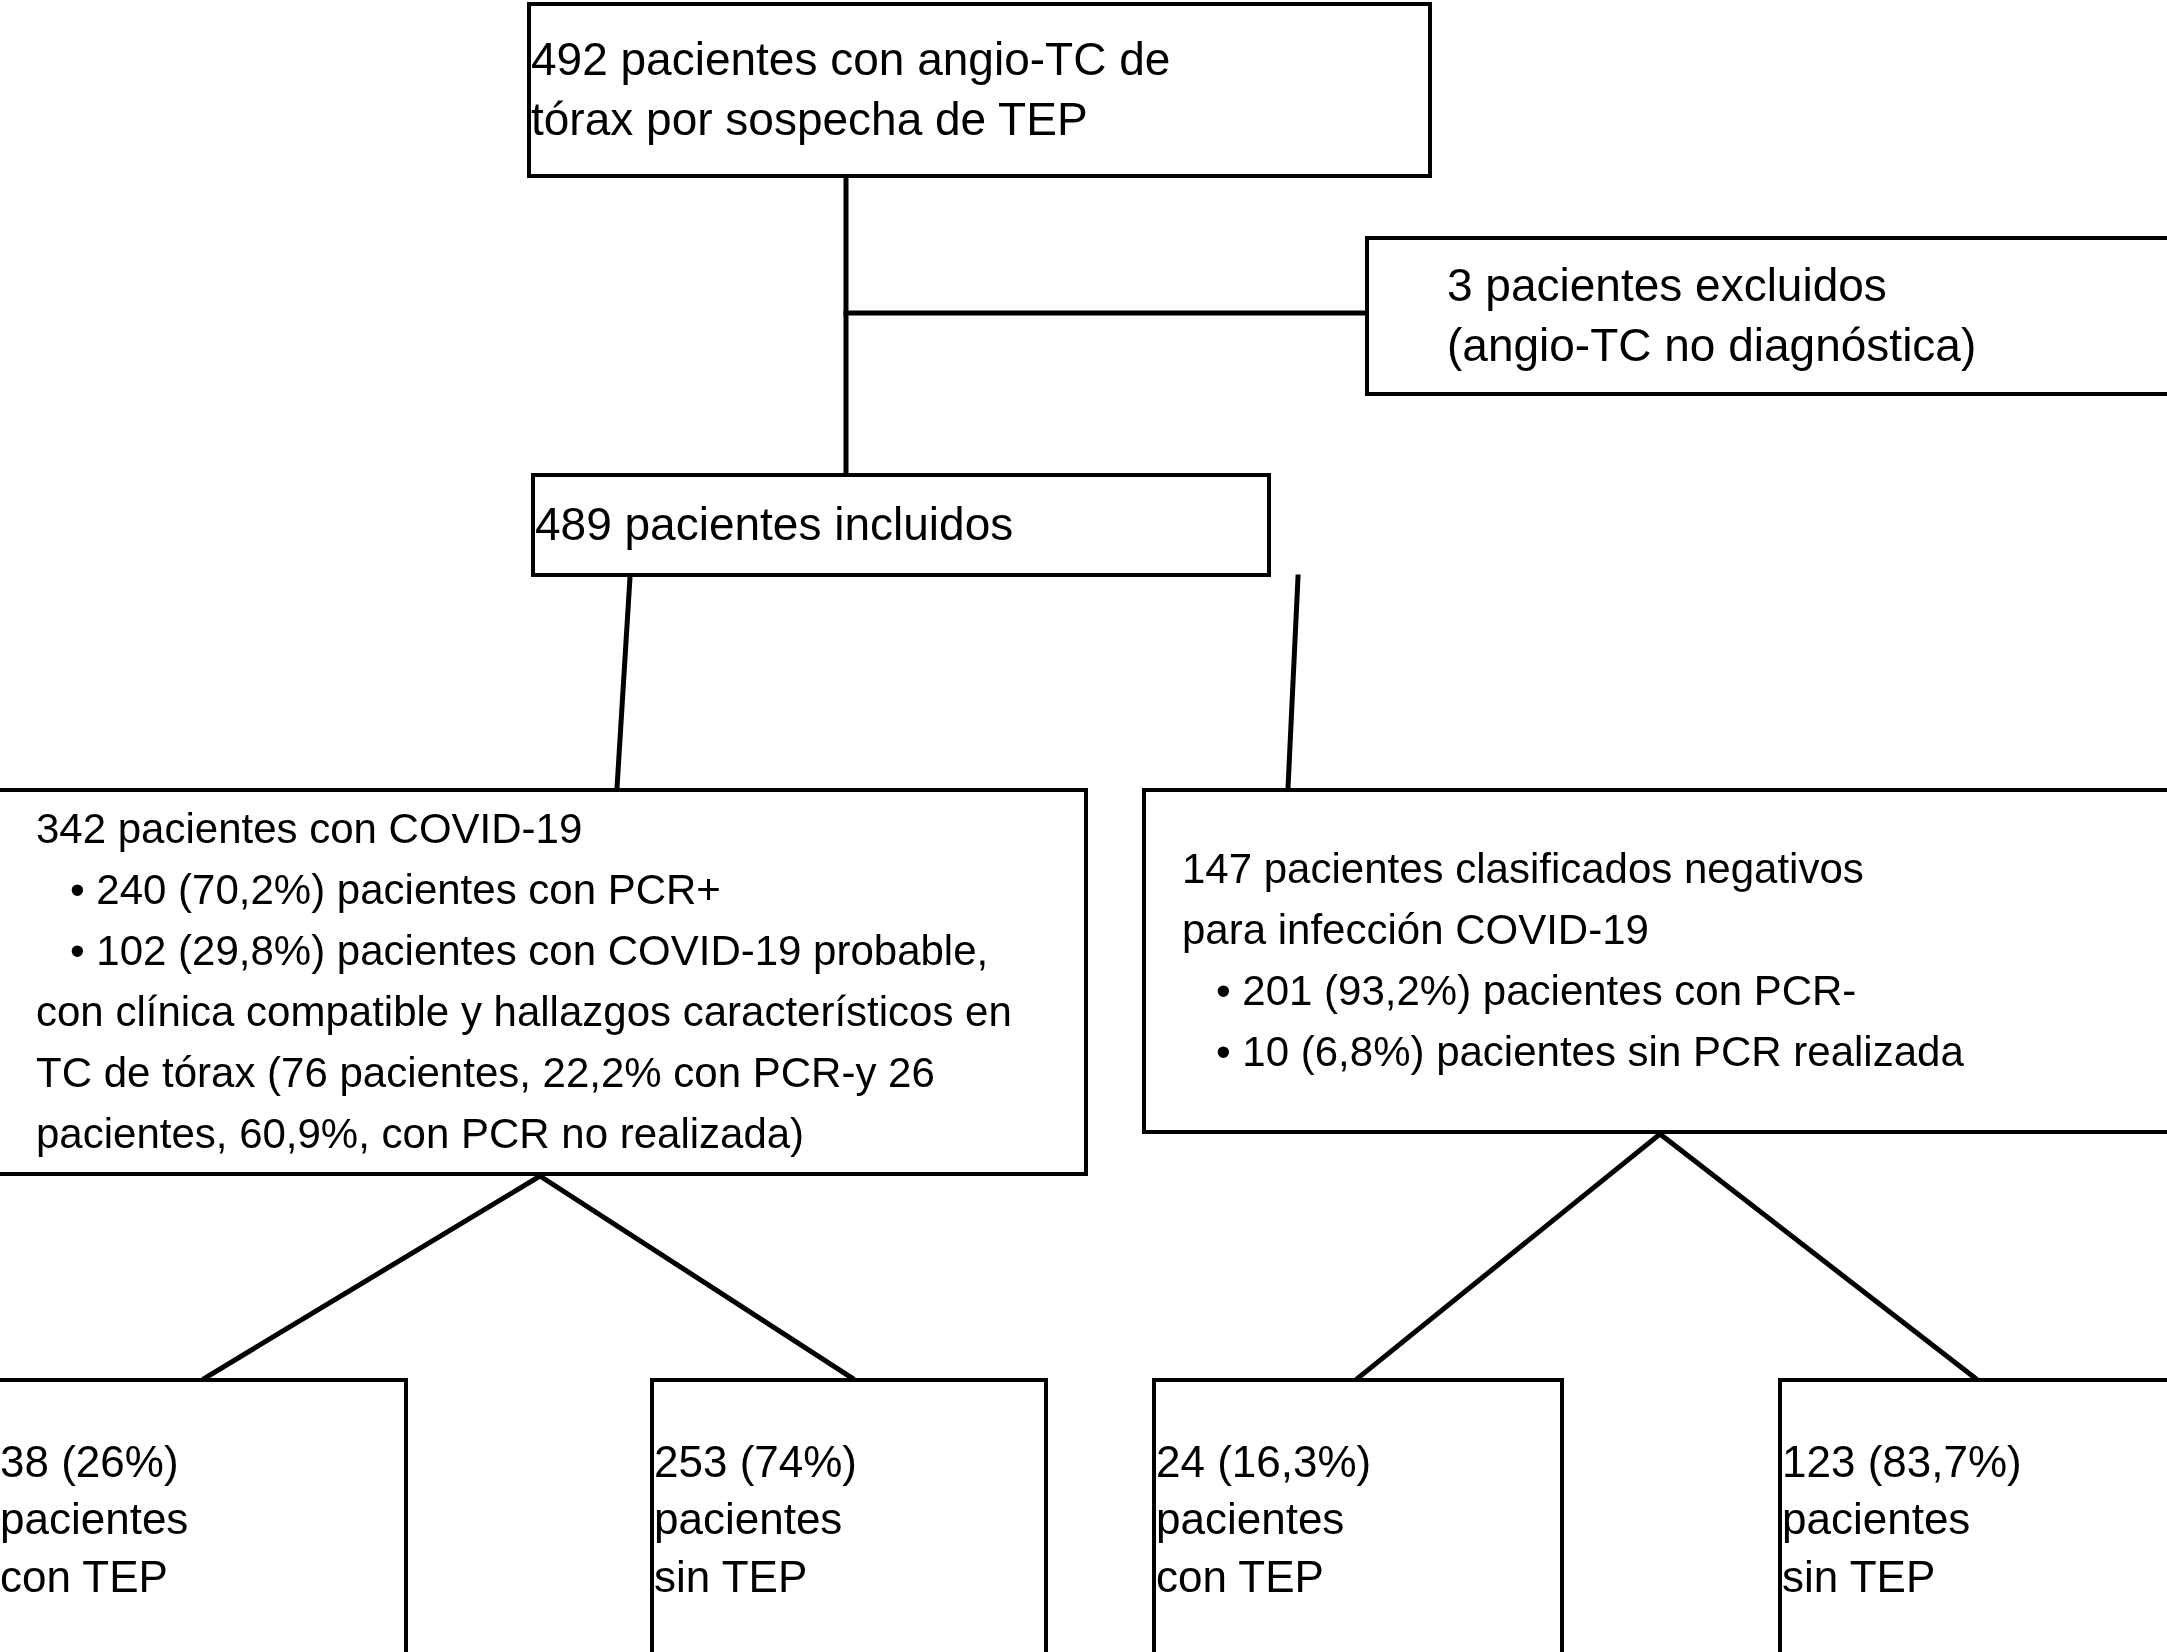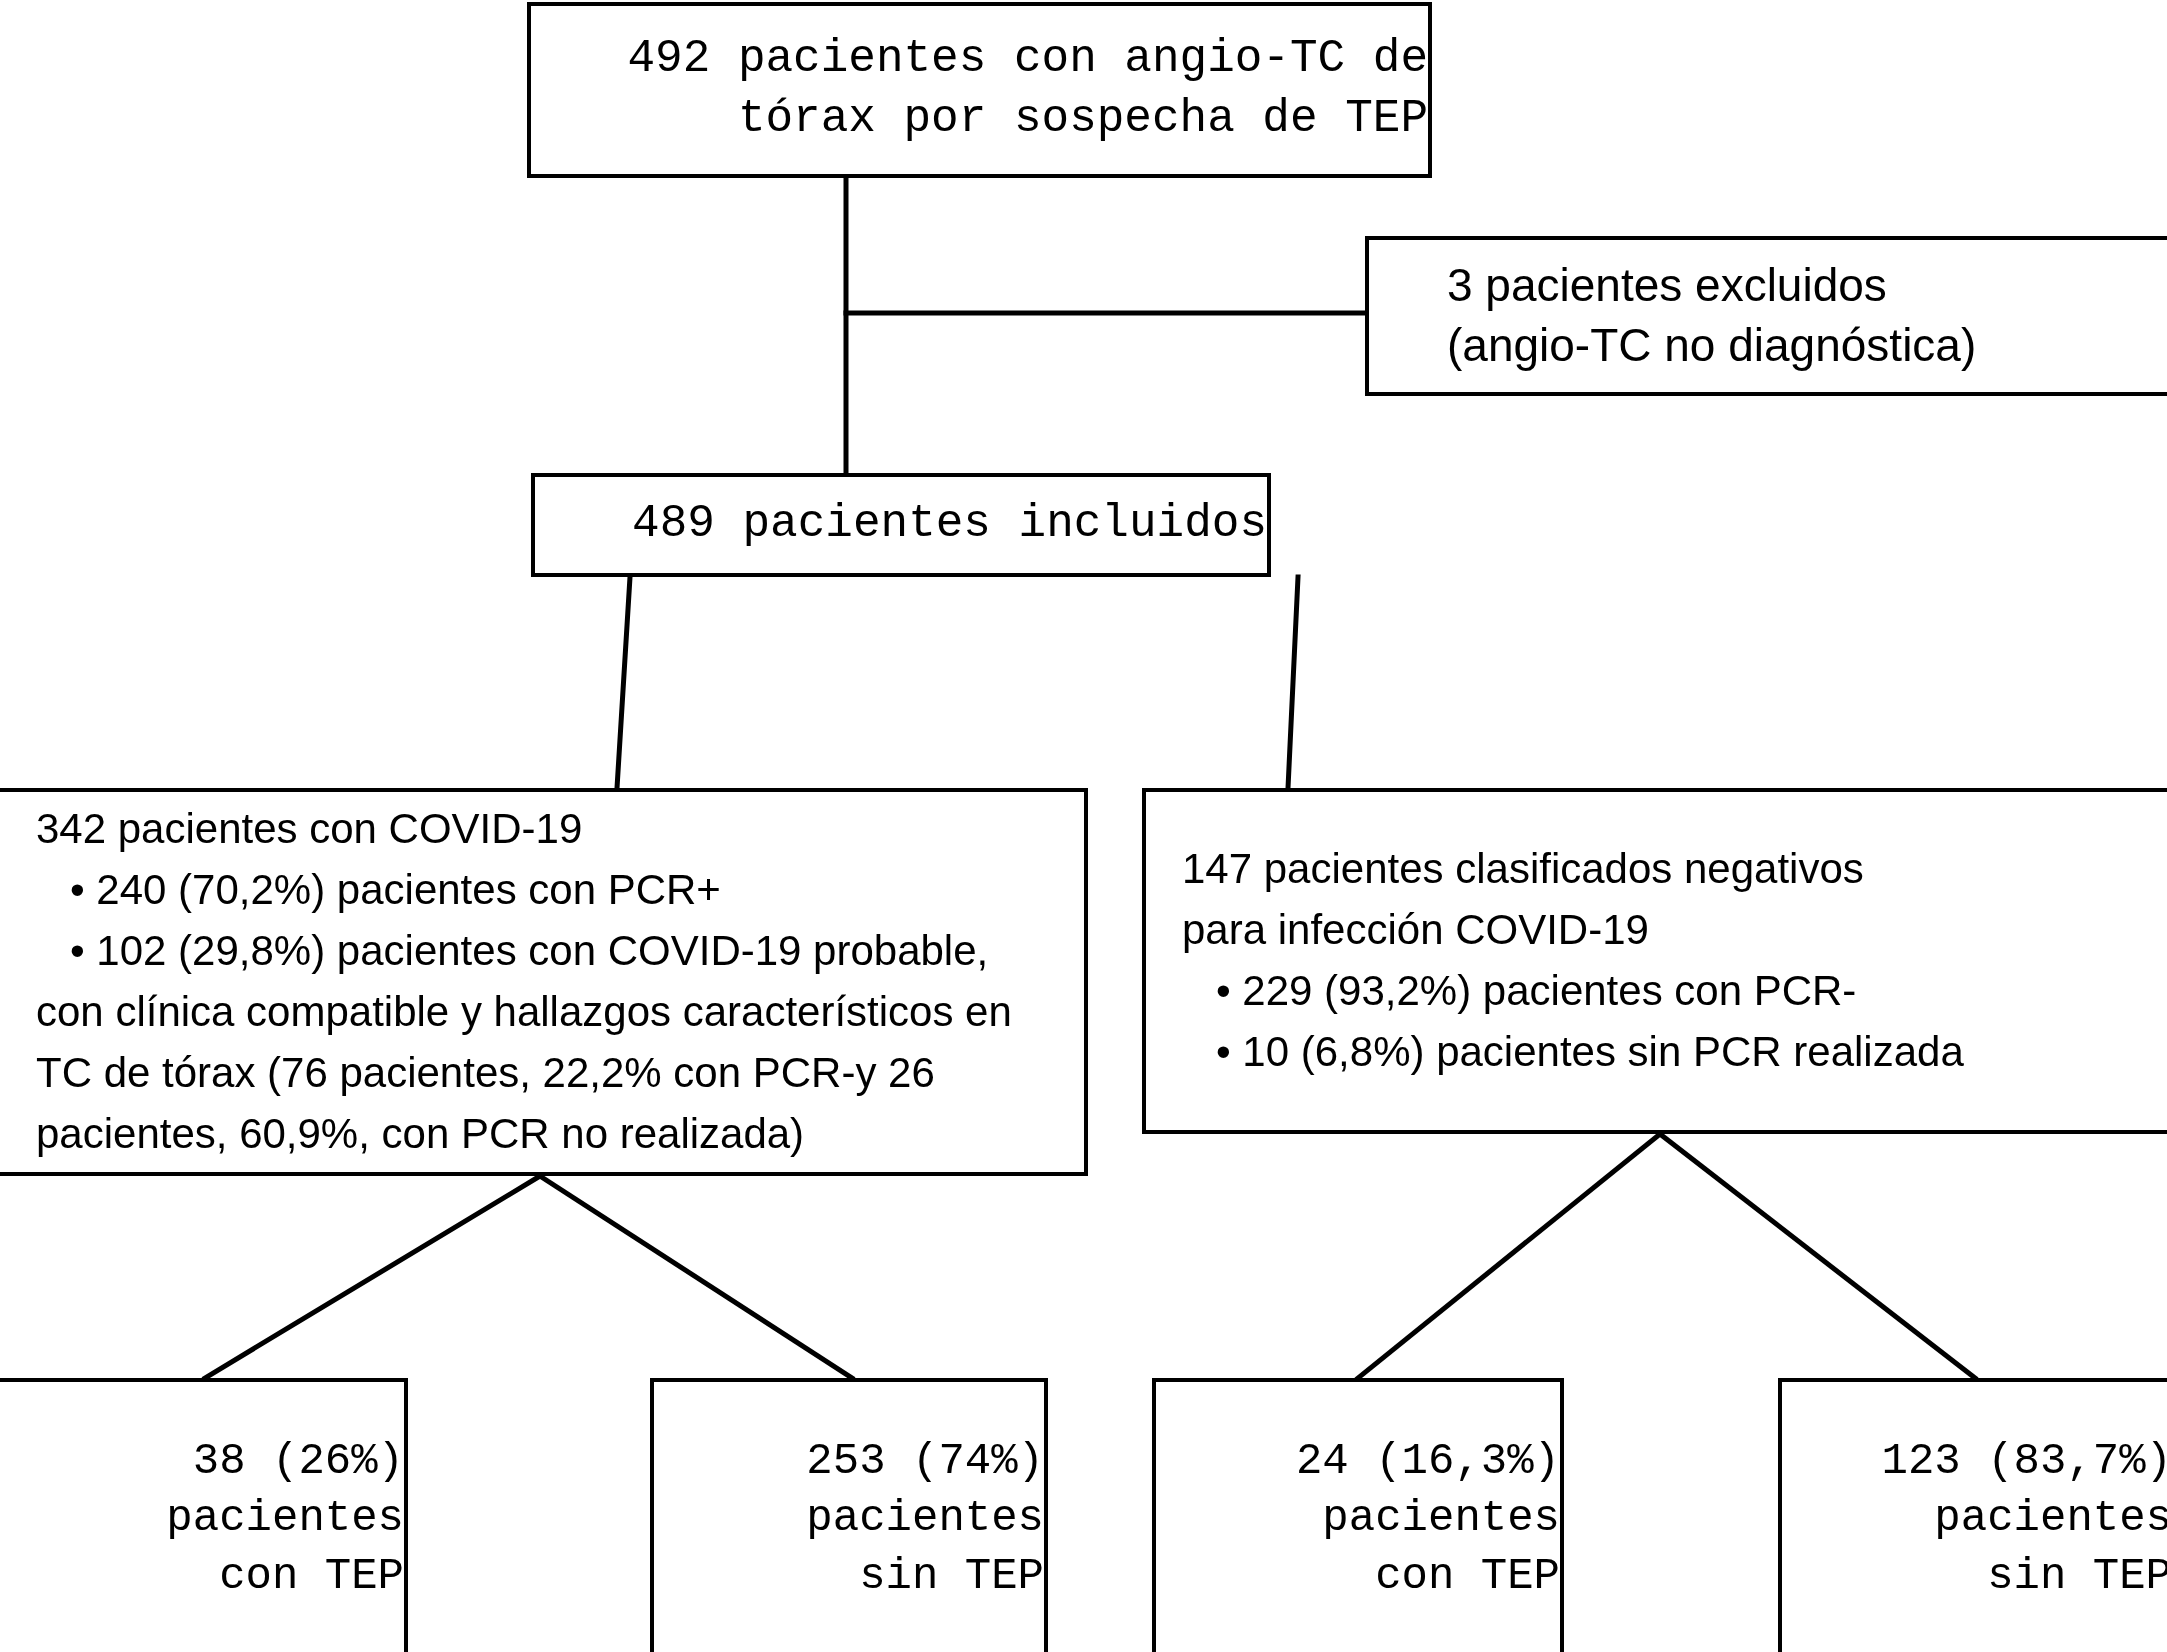--- a/index.html
+++ b/index.html
@@ -29,23 +29,22 @@
   .node {
     position: absolute;
     box-sizing: border-box;
     border: 4px solid #000000;
     background: #ffffff;
     display: flex;
     flex-direction: column;
     justify-content: center;
   }
   .node.centered {
-    align-items: flex-end;
+    align-items: flex-start;
     text-align: center;
-    font-family: Liberation Mono, monospace;
   }
   .line {
     display: block;
     white-space: nowrap;
     line-height: 1.30;
   }
 
   
   .n-top      { left: 527px;  top: 2px;    width: 905px;  height: 176px; font-size: 46px; }
   .n-excl     { left: 1365px; top: 236px;  width: 818px;  height: 160px; font-size: 46px; padding-left: 78px; }
@@ -104,21 +103,21 @@
     <span class="bline bullet-line indent">• 240 (70,2%) pacientes con PCR+</span>
     <span class="bline bullet-line indent">• 102 (29,8%) pacientes con COVID-19 probable,</span>
     <span class="bline bullet-line">con clínica compatible y hallazgos característicos en</span>
     <span class="bline bullet-line">TC de tórax (76 pacientes, 22,2% con PCR-y 26</span>
     <span class="bline bullet-line">pacientes, 60,9%, con PCR no realizada)</span>
   </div>
 
   <div class="node n-neg">
     <span class="bline bullet-line">147 pacientes clasificados negativos</span>
     <span class="bline bullet-line">para infección COVID-19</span>
-    <span class="bline bullet-line indent">• 229 (93,2%) pacientes con PCR-</span>
+    <span class="bline bullet-line indent">• 201 (93,2%) pacientes con PCR-</span>
     <span class="bline bullet-line indent">• 10 (6,8%) pacientes sin PCR realizada</span>
   </div>
 
   <div class="node centered n-b1">
     <span class="line">38 (26%)</span>
     <span class="line">pacientes</span>
     <span class="line">con TEP</span>
   </div>
 
   <div class="node centered n-b2">

